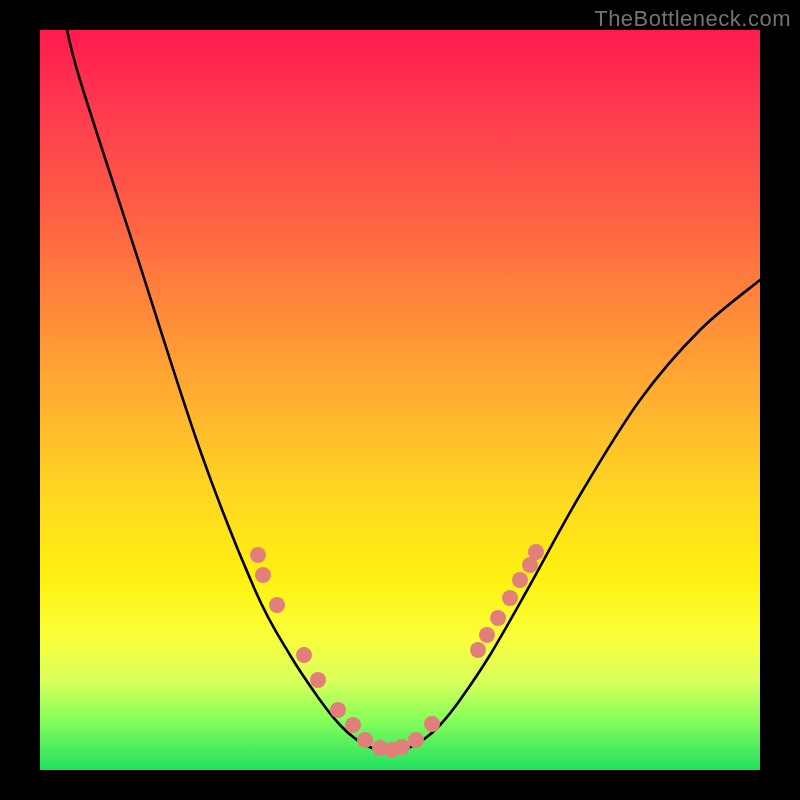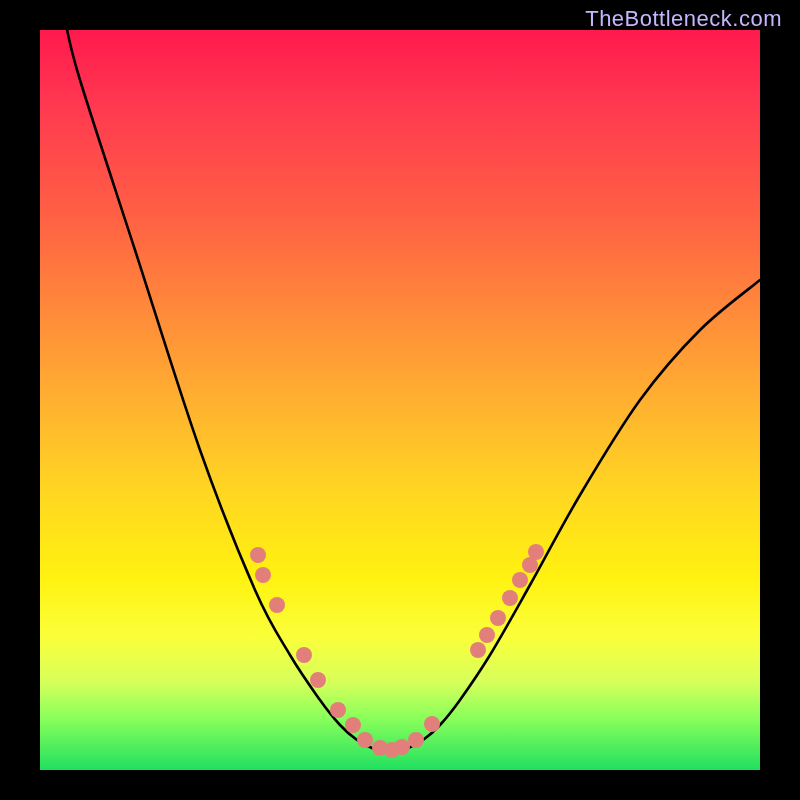--- a/index.html
+++ b/index.html
@@ -33,22 +33,22 @@
       #ffd522 62%,
       #fff210 74%,
       #faff3a 82%,
       #d8ff5a 88%,
       #8aff5a 93%,
       #20e060 100%);
   }
   .watermark {
     position: absolute;
     top: 6px;
-    right: 18px;
-    color: #c4b5fd;
+    right: 9px;
+    color: #737373;
     font-size: 22px;
     font-weight: 500;
     letter-spacing: 0.5px;
     user-select: none;
   }
   svg.curve {
     position: absolute;
     left: 0;
     top: 0;
     width: 720px;

